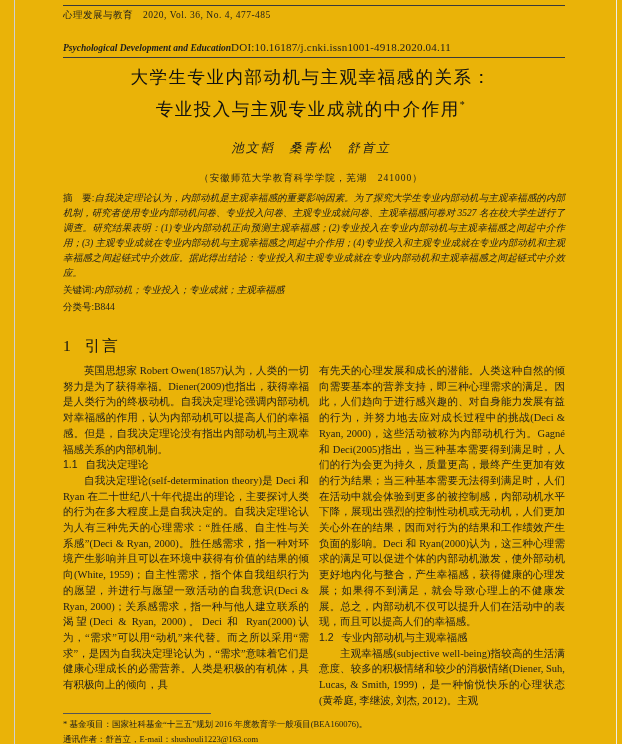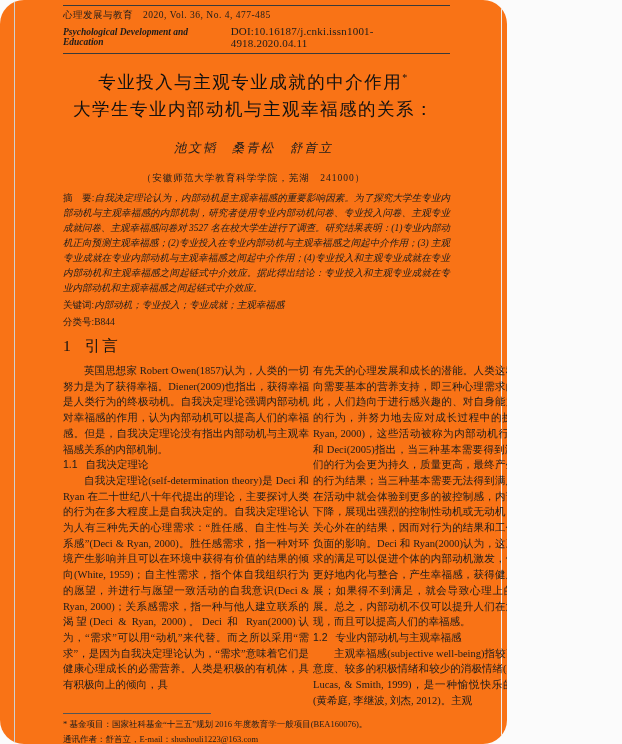--- a/index.html
+++ b/index.html
@@ -1,37 +1,36 @@
 <!DOCTYPE html>
 <html><head>
 <meta charset="utf-8">
 <style>
   * { margin: 0; padding: 0; box-sizing: border-box; }
   html, body { background: #fbfbfb; }
   .page {
     position: relative;
-    width: 507px; height: 744px;
-    background: #f97316;
+    width: 622px; height: 744px;
+    background: #eab308;
     overflow: hidden;
     font-family: "Liberation Serif", "DejaVu Serif", serif;
     color: #1c1c1c;
-    border-radius: 24px;
   }
   .scan-edge-left  { position: absolute; left: 14px; top: 0; bottom: 0; width: 1px; background: #cfcfcf; }
   .scan-edge-right { position: absolute; right: 5px; top: 0; bottom: 0; width: 1px; background: #ececec; }
 
   
   .header {
     position: absolute; left: 63px; right: 57px; top: 5px;
     border-top: 1px solid #3a3a3a;
     padding-top: 3px;
     font-size: 9.5px;
   }
   .masthead-cn { letter-spacing: 0.5px; }
-  .header-row2 { display: flex; justify-content: space-between; align-items: baseline; margin-top: 3px; padding-bottom: 4px; border-bottom: 1px solid #3a3a3a; }
+  .header-row2 { display: flex; justify-content: flex-start; align-items: baseline; margin-top: 19px; padding-bottom: 4px; border-bottom: 1px solid #3a3a3a; }
   .masthead-en { font-weight: bold; font-style: italic; font-size: 9.5px; }
   .doi { font-size: 11px; letter-spacing: 0.2px; }
 
   
   .title-block { position: absolute; left: 40px; right: 40px; top: 64px; text-align: center; }
   .title-line { font-size: 17.5px; line-height: 27px; letter-spacing: 1.5px; color: #111; }
   .title-note { font-size: 10px; vertical-align: super; }
   .authors { margin-top: 17px; font-size: 12.5px; letter-spacing: 2px; font-style: italic; }
   .affiliation { margin-top: 15px; font-size: 9.5px; letter-spacing: 1px; }
 
@@ -48,21 +47,21 @@
   
   .sec1-heading {
     position: absolute; left: 63px; top: 336px;
     font-size: 15.5px; letter-spacing: 2px; color: #111;
   }
   .sec1-heading .num { margin-right: 14px; letter-spacing: 0; }
 
   
   .columns {
     position: absolute; left: 63px; top: 363px; width: 502px; height: 346px;
-    display: flex; gap: 4px; overflow: hidden;
+    display: flex; gap: 10px; overflow: hidden;
   }
   .col { width: 246px; font-size: 10.5px; line-height: 15.7px; text-align: justify; overflow: hidden; }
   .col p.indent { text-indent: 2em; }
   .subhead {
     font-family: "Liberation Sans", "DejaVu Sans", sans-serif;
     font-weight: normal; font-size: 10.5px; line-height: 15.7px;
   }
   .subhead .num { margin-right: 8px; }
 
   
@@ -79,22 +78,22 @@
 
   <div class="header">
     <div class="masthead-cn">心理发展与教育　2020, Vol. 36, No. 4, 477-485</div>
     <div class="header-row2">
       <span class="masthead-en">Psychological Development and Education</span>
       <span class="doi">DOI:10.16187/j.cnki.issn1001-4918.2020.04.11</span>
     </div>
   </div>
 
   <div class="title-block">
+    <div class="title-line">大学生专业内部动机与主观幸福感的关系：</div>
     <div class="title-line"><span>专业投入与主观专业成就的中介作用</span><sup class="title-note">*</sup></div>
-    <div class="title-line">大学生专业内部动机与主观幸福感的关系：</div>
     <div class="authors">池文韬　桑青松　舒首立</div>
     <div class="affiliation">（安徽师范大学教育科学学院，芜湖　241000）</div>
   </div>
 
   <div class="abstract-block">
     <div><span class="b-label">摘　要:</span><span class="abstract-text">自我决定理论认为，内部动机是主观幸福感的重要影响因素。为了探究大学生专业内部动机与主观幸福感的内部机制，研究者使用专业内部动机问卷、专业投入问卷、主观专业成就问卷、主观幸福感问卷对 3527 名在校大学生进行了调查。研究结果表明：(1)专业内部动机正向预测主观幸福感；(2)专业投入在专业内部动机与主观幸福感之间起中介作用；(3) 主观专业成就在专业内部动机与主观幸福感之间起中介作用；(4)专业投入和主观专业成就在专业内部动机和主观幸福感之间起链式中介效应。据此得出结论：专业投入和主观专业成就在专业内部动机和主观幸福感之间起链式中介效应。</span></div>
     <div class="kw-line"><span class="b-label">关键词:</span><span class="keywords-text">内部动机；专业投入；专业成就；主观幸福感</span></div>
     <div class="kw-line"><span class="b-label">分类号:</span><span>B844</span></div>
   </div>
 

